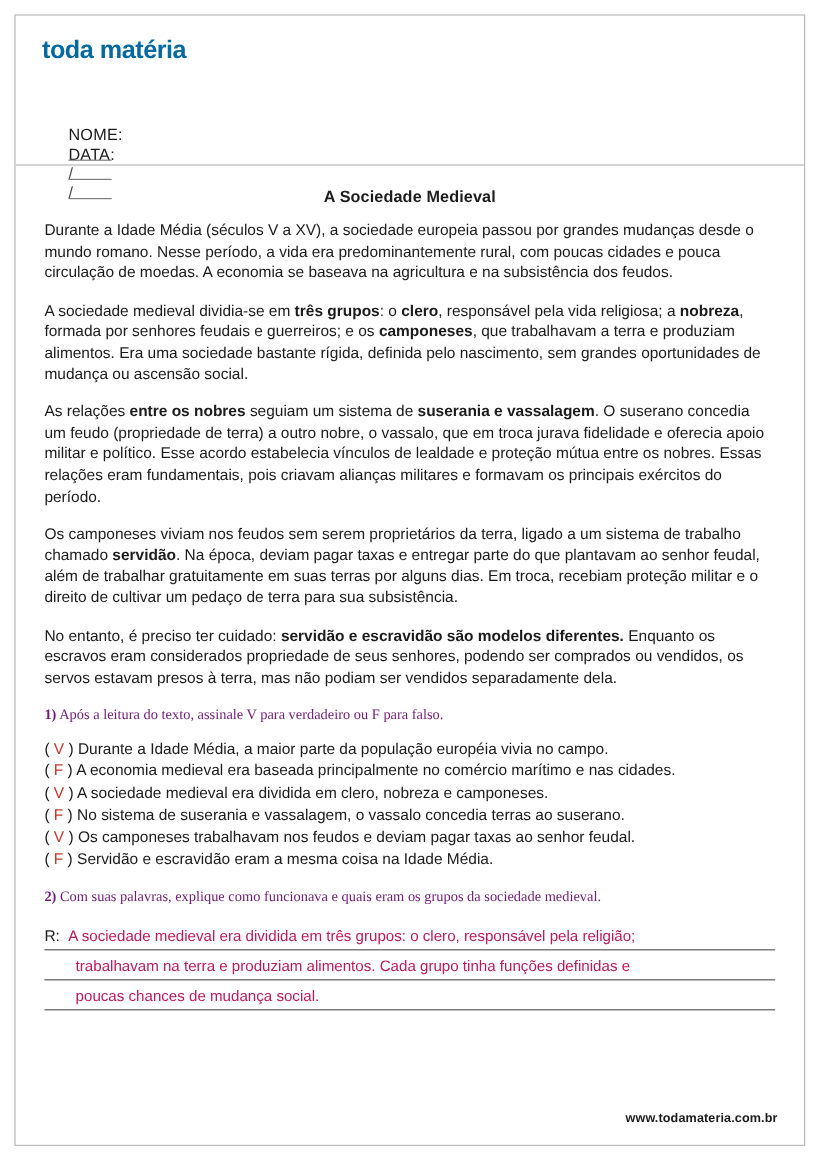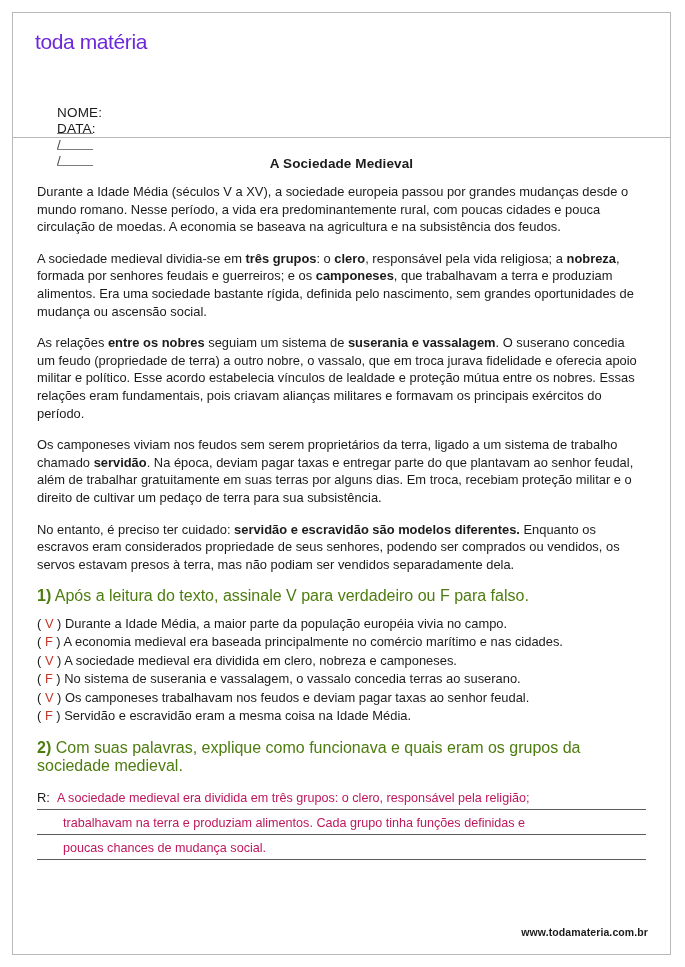--- a/index.html
+++ b/index.html
@@ -30,23 +30,23 @@
     height: 125px;
     border-bottom: 1px solid #b9b9b9;
     box-sizing: border-box;
     position: relative;
   }
   .logo {
     position: absolute;
     left: 22px;
     top: 17px;
     font-size: 21px;
-    font-weight: normal;
+    font-weight: bold;
     letter-spacing: -0.4px;
-    color: #6d28d9;
+    color: #0369a1;
   }
   .field-row {
     position: absolute;
     left: 22px;
     display: flex;
     align-items: baseline;
     font-size: 13.5px;
     letter-spacing: 0.2px;
     color: #1b1b1b;
   }
@@ -91,24 +91,25 @@
     font-size: 12.9px;
     line-height: 17.6px;
     margin: 0 0 14px 0;
     text-align: left;
     color: #1b1b1b;
   }
   p.para b { font-weight: bold; }
 
   .q-block { margin-top: 4px; }
   .q-prompt {
-    font-size: 16px;
+    font-size: 12px;
     line-height: 17.6px;
     margin: 0 0 10px 0;
-    color: #4d7c0f;
+    color: #701a75;
+    font-family: Liberation Serif, serif;
   }
   .q-num { font-weight: bold; }
 
   ul.vf-list {
     list-style: none;
     margin: 0 0 14px 0;
     padding: 0;
   }
   ul.vf-list li {
     font-size: 12.9px;

